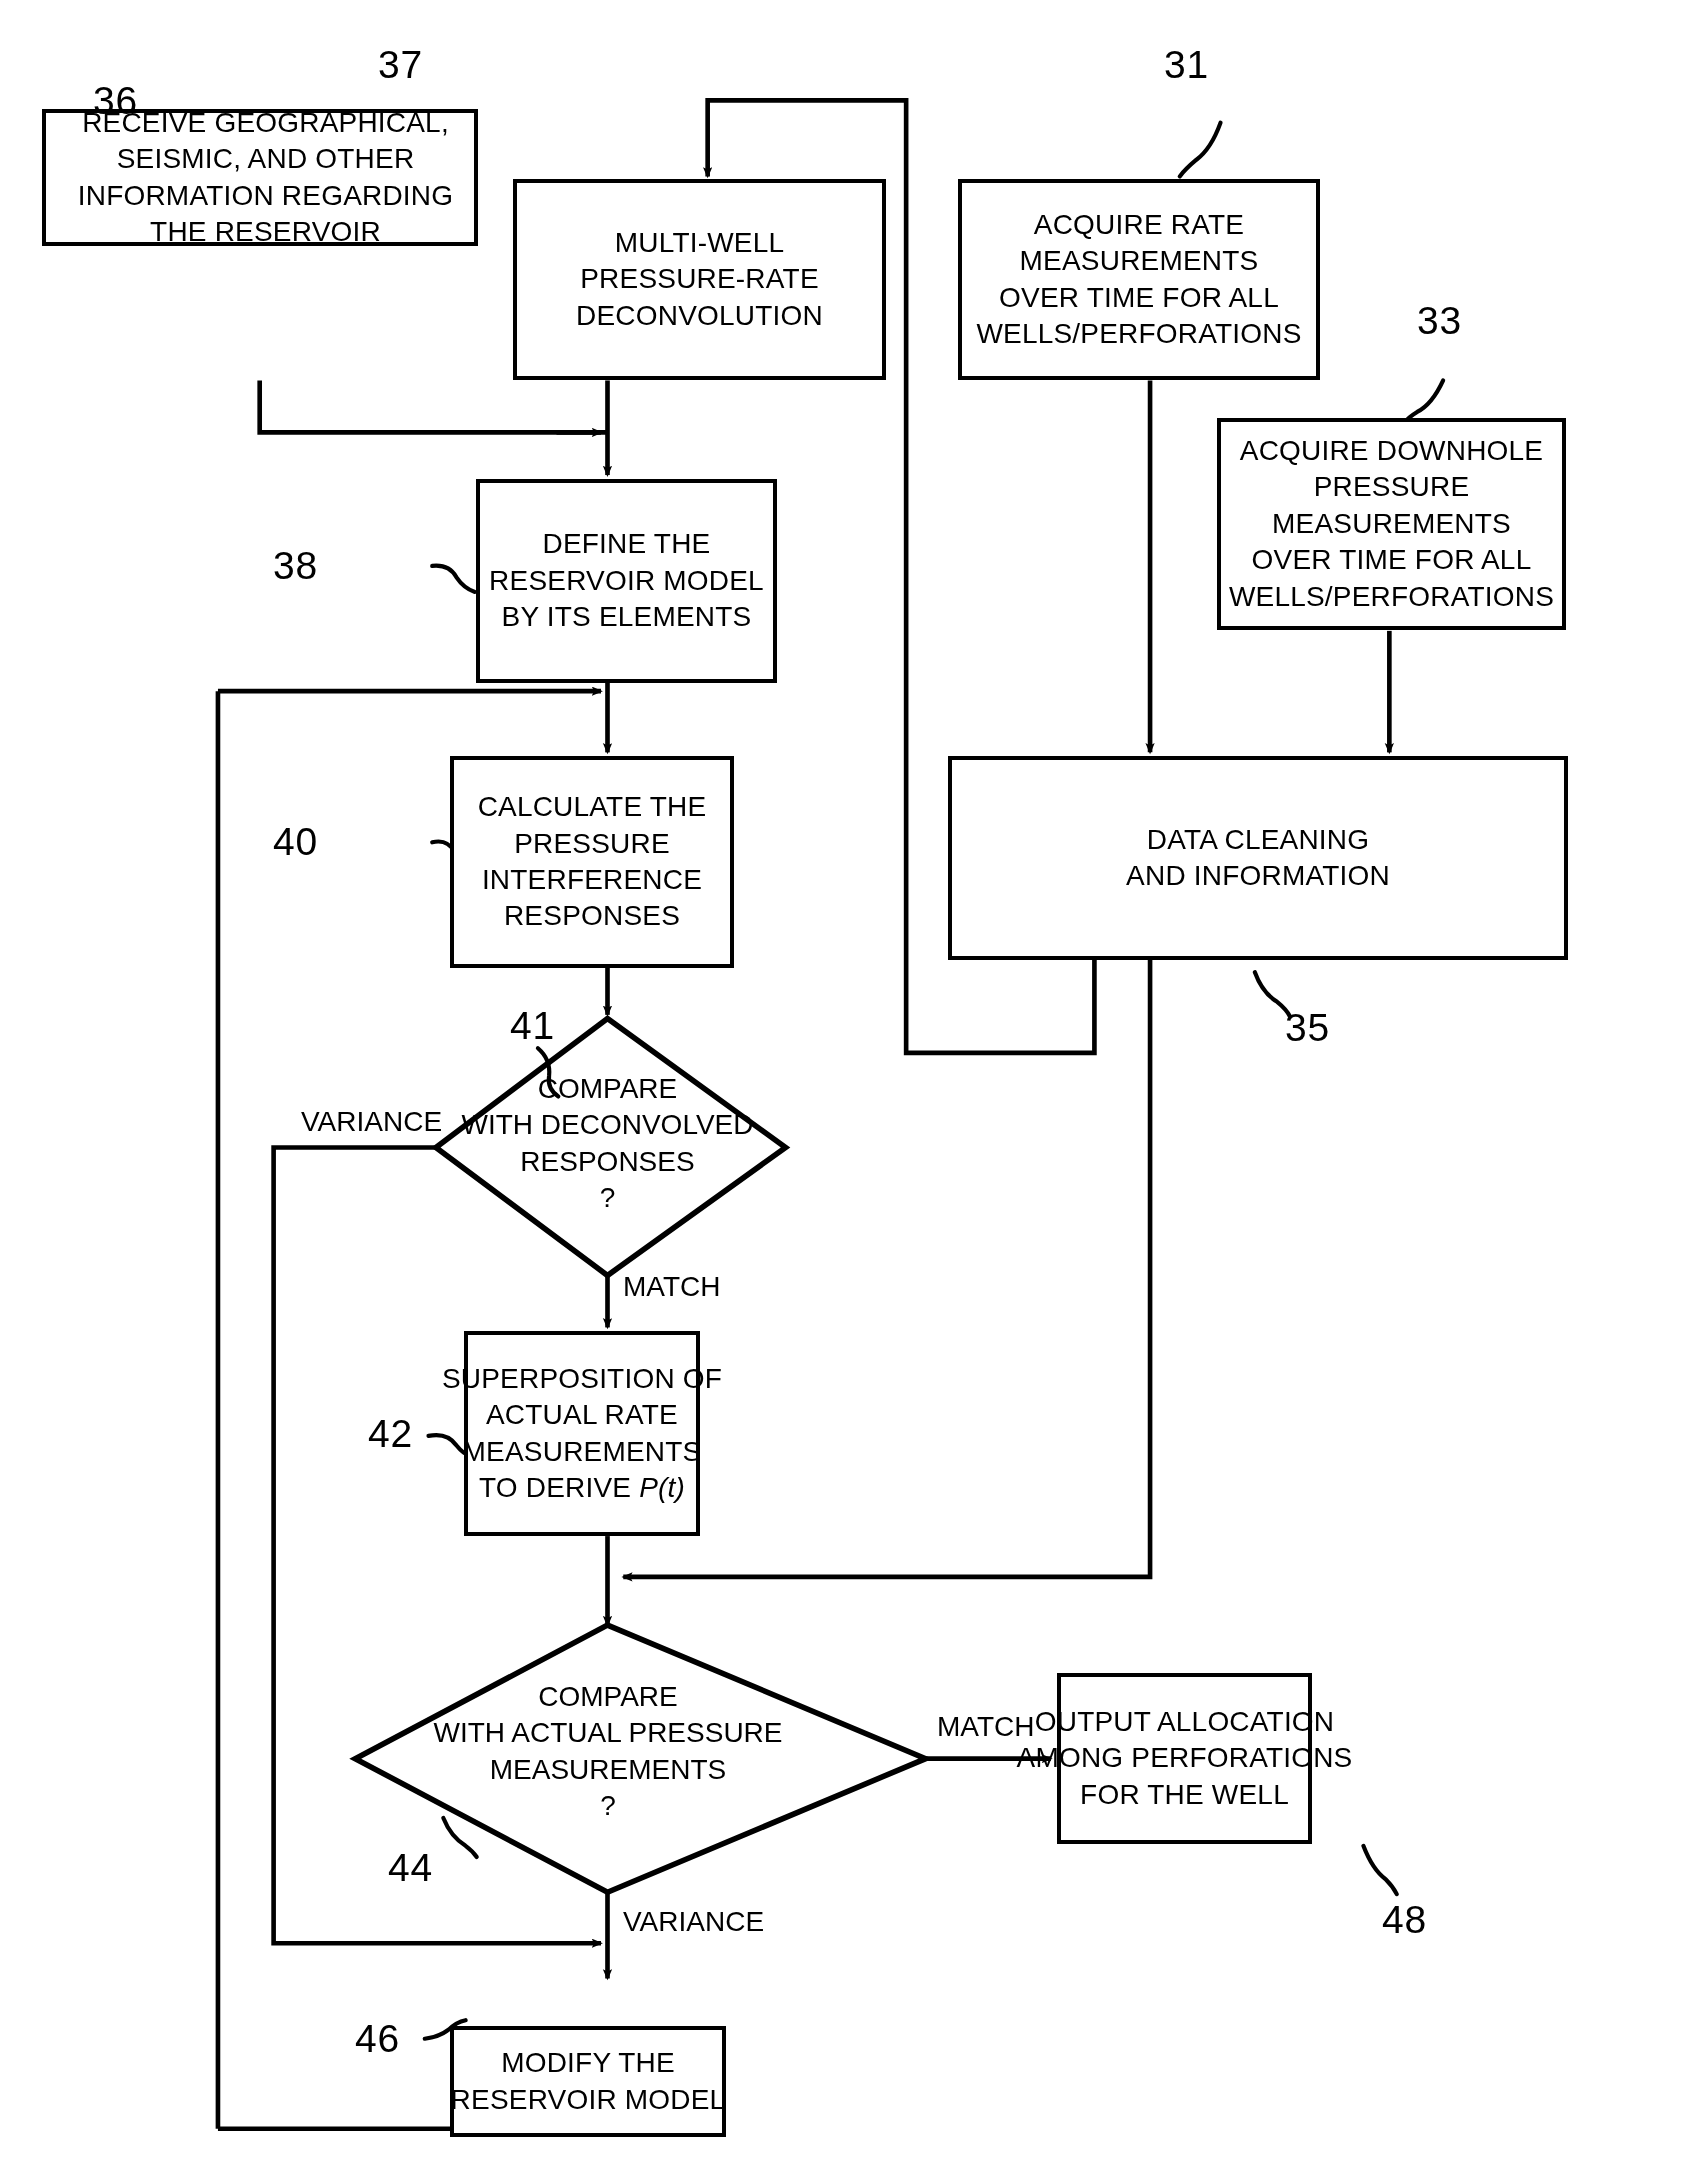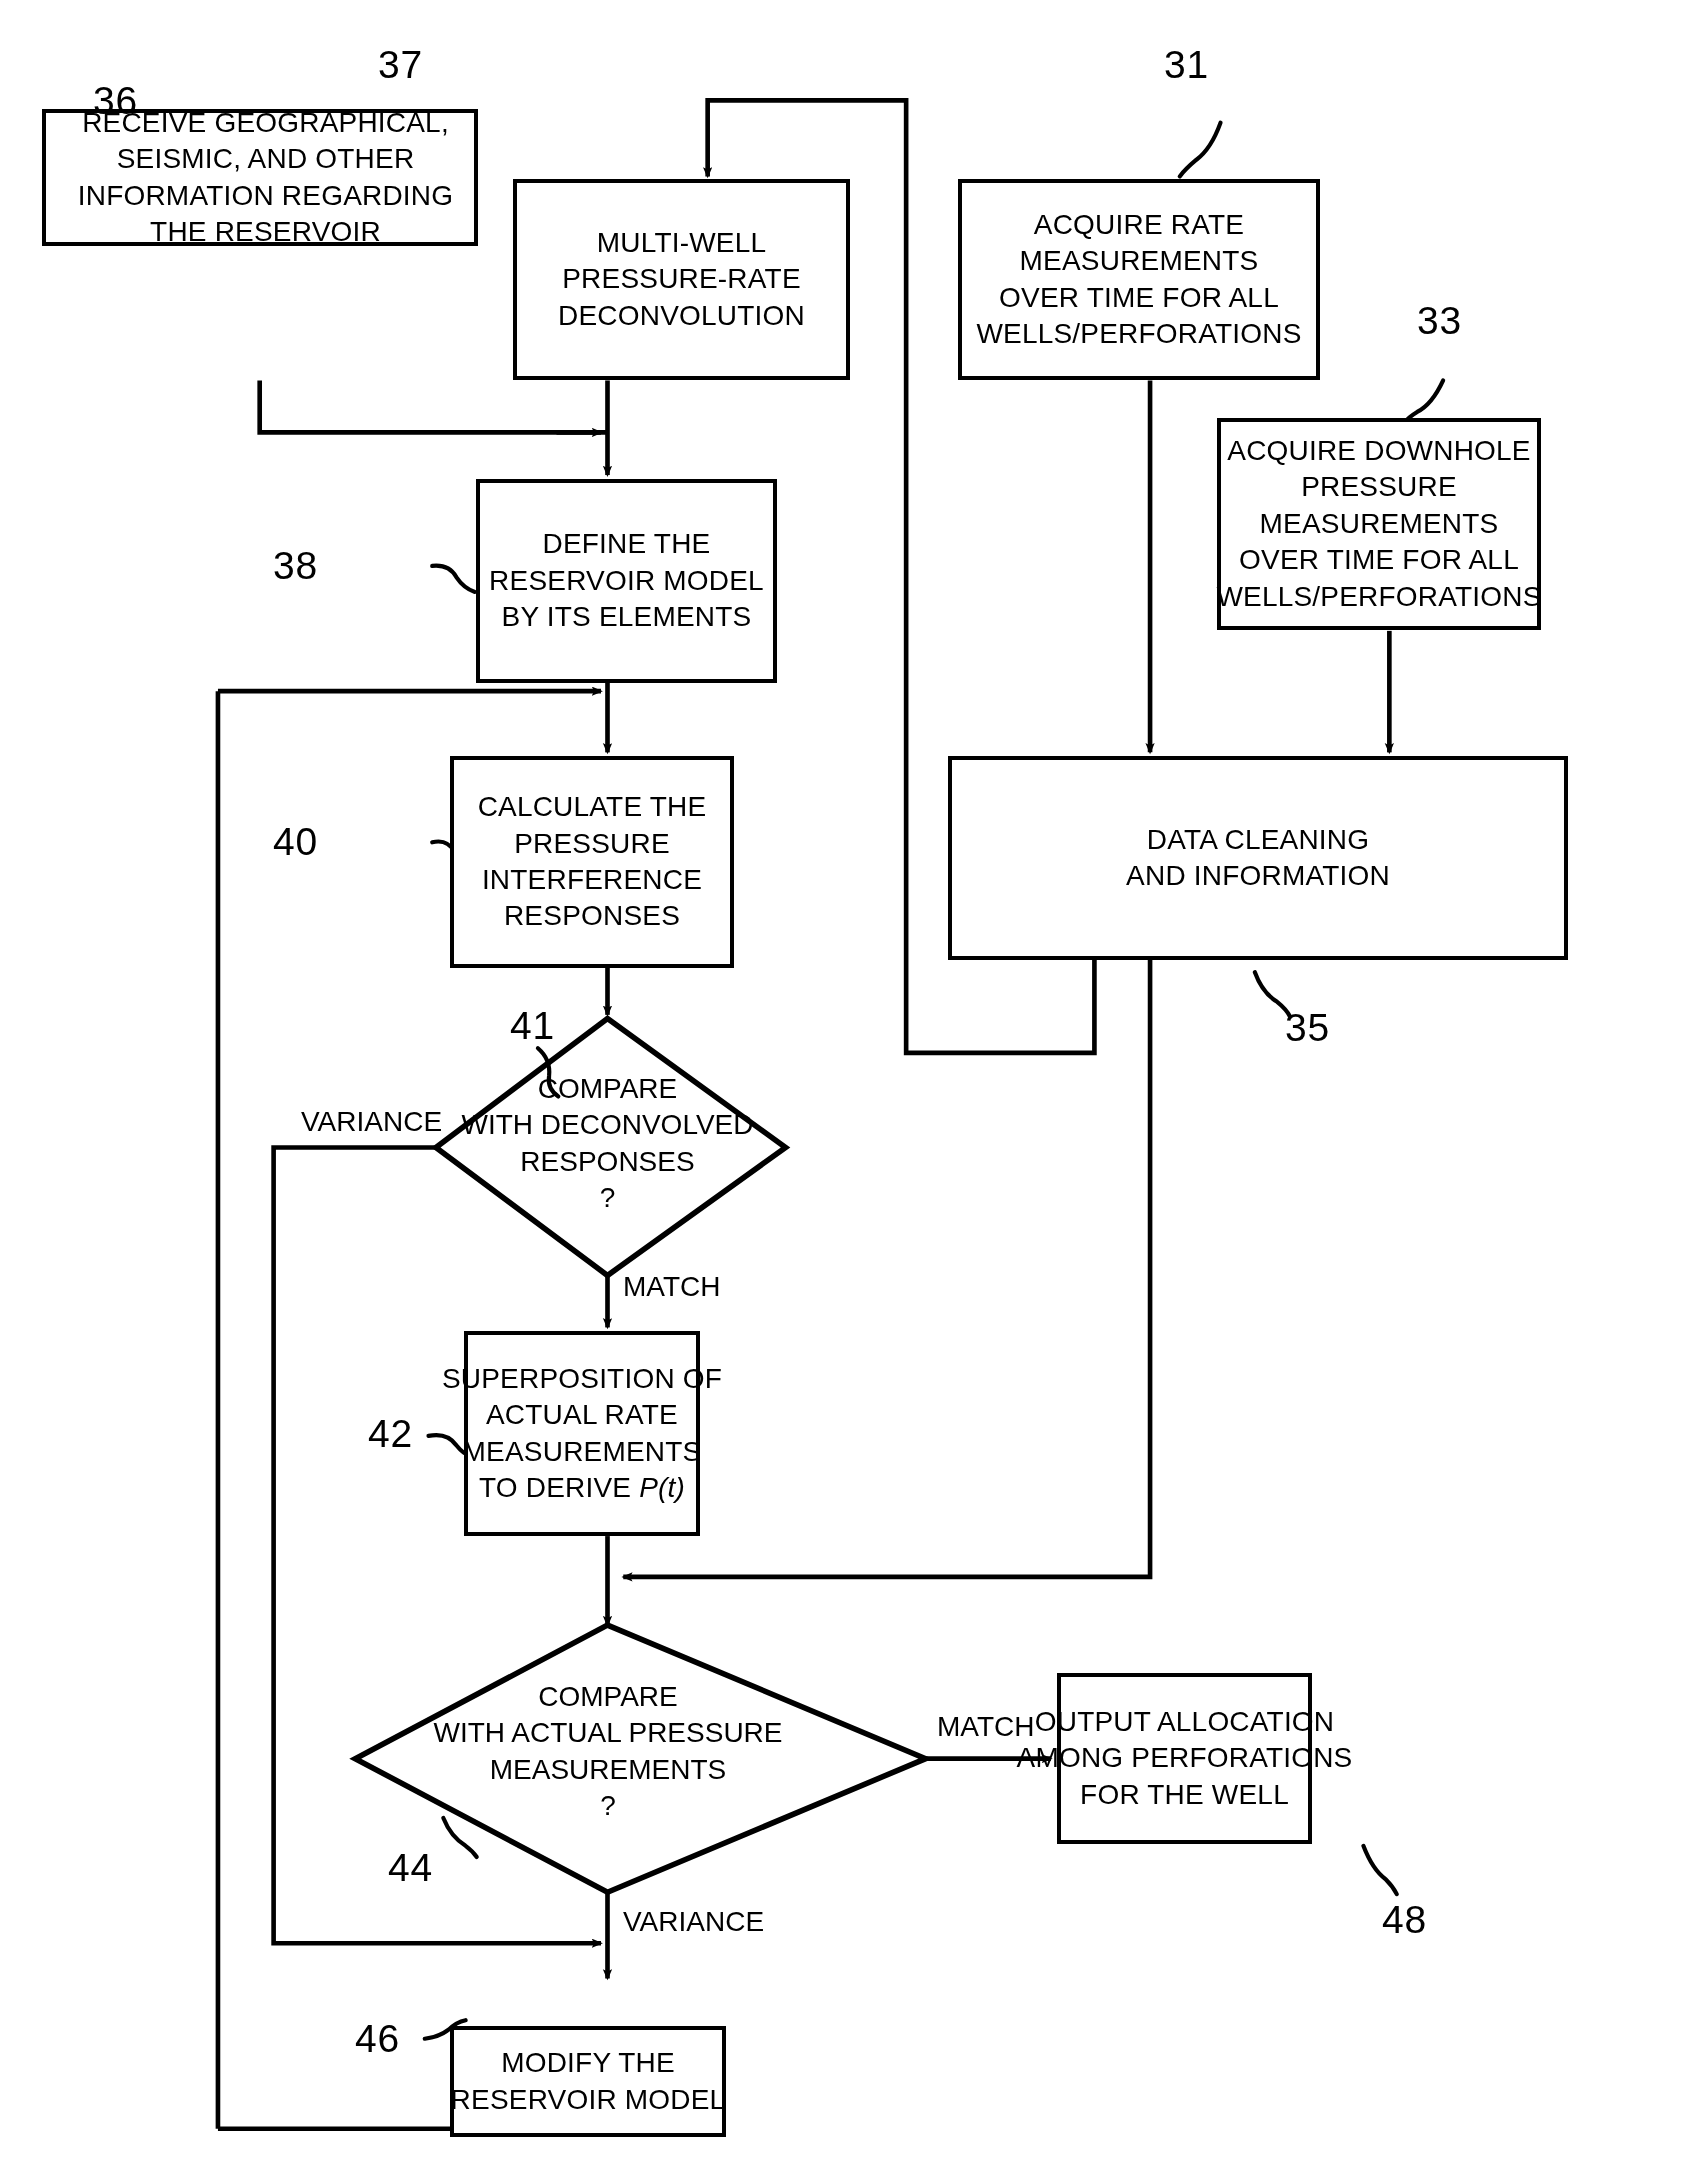--- a/index.html
+++ b/index.html
@@ -129,34 +129,34 @@
     </g>
   </svg>
 
   <div class="node-box" style="left:42px; top:109px; width:436px; height:137px;padding-left:11px;">
     <span class="ln">RECEIVE GEOGRAPHICAL,</span>
     <span class="ln">SEISMIC, AND OTHER</span>
     <span class="ln">INFORMATION REGARDING</span>
     <span class="ln">THE RESERVOIR</span>
   </div>
 
-  <div class="node-box" style="left:513px; top:179px; width:337px; height:201px;">
+  <div class="node-box" style="left:513px; top:179px; width:373px; height:201px;">
     <span class="ln">MULTI-WELL</span>
     <span class="ln">PRESSURE-RATE</span>
     <span class="ln">DECONVOLUTION</span>
   </div>
 
   <div class="node-box" style="left:958px; top:179px; width:362px; height:201px;">
     <span class="ln">ACQUIRE RATE</span>
     <span class="ln">MEASUREMENTS</span>
     <span class="ln">OVER TIME FOR ALL</span>
     <span class="ln">WELLS/PERFORATIONS</span>
   </div>
 
-  <div class="node-box" style="left:1217px; top:418px; width:324px; height:212px;">
+  <div class="node-box" style="left:1217px; top:418px; width:349px; height:212px;">
     <span class="ln">ACQUIRE DOWNHOLE</span>
     <span class="ln">PRESSURE</span>
     <span class="ln">MEASUREMENTS</span>
     <span class="ln">OVER TIME FOR ALL</span>
     <span class="ln">WELLS/PERFORATIONS</span>
   </div>
 
   <div class="node-box" style="left:476px; top:479px; width:301px; height:204px;">
     <span class="ln">DEFINE THE</span>
     <span class="ln">RESERVOIR MODEL</span>

